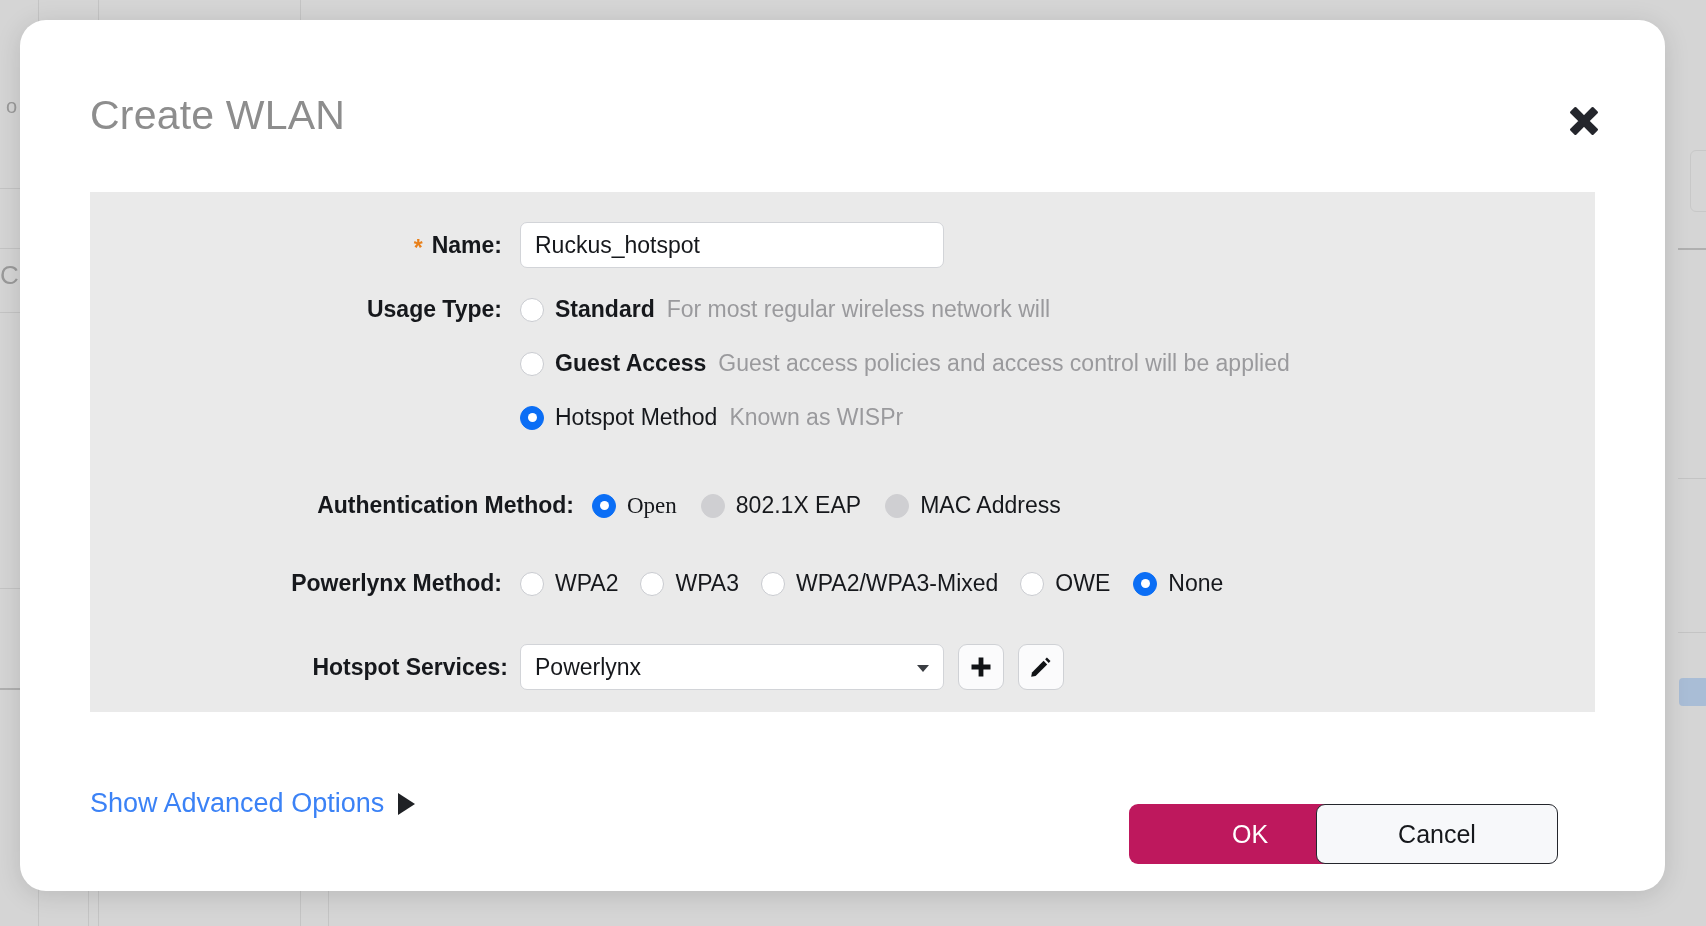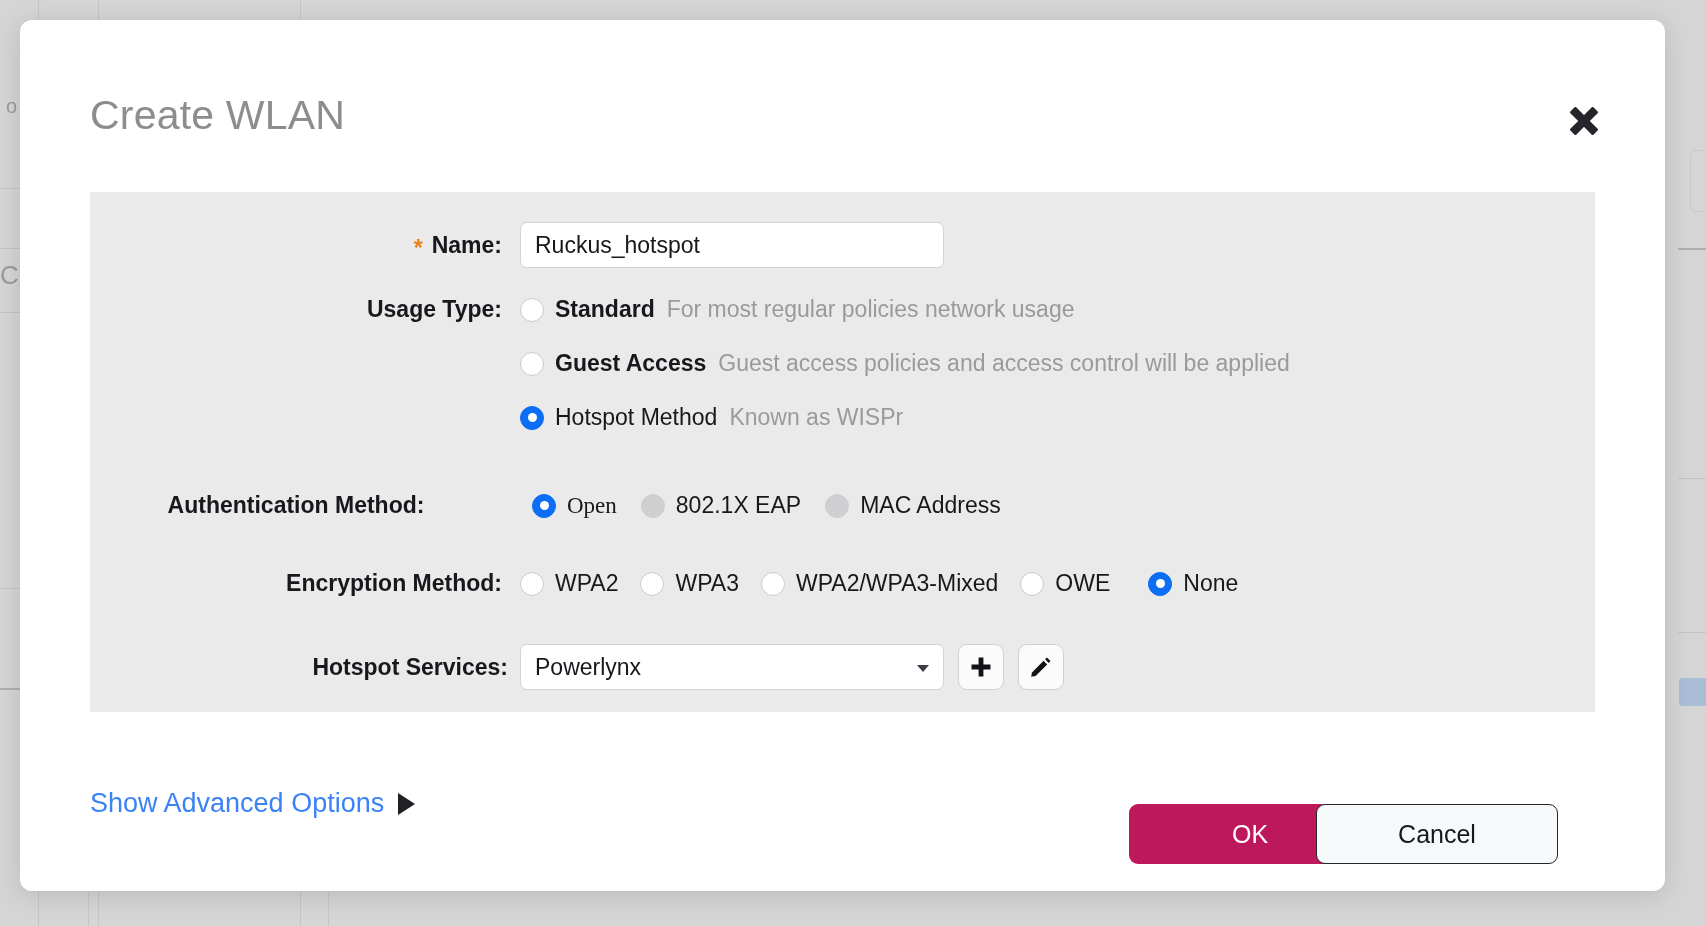--- a/index.html
+++ b/index.html
@@ -54,21 +54,21 @@
   }
 
   
   #modal {
     position: absolute;
     left: 20px;
     top: 20px;
     width: 1645px;
     height: 871px;
     background: #ffffff;
-    border-radius: 12px;
+    border-radius: 26px;
     box-shadow: 0 4px 26px rgba(0,0,0,.13);
     box-sizing: border-box;
   }
 
   #dialog-title {
     position: absolute;
     left: 70px;
     top: 72px;
     font-size: 41px;
     color: #8d8d8d;
@@ -335,72 +335,72 @@
       <input id="name-input" type="text" value="Ruckus_hotspot" style="">
     </div>
 
     <div class="form-row" style="top:104px; align-items:flex-start;">
       <div class="field-label" style="width:430px; padding-right:18px; line-height:26px;">Usage Type:</div>
       <div style="display:flex; flex-direction:column; gap:27px;">
 
         <div class="radio-opt">
           <span class="radio"></span>
           <span class="opt-label bold">Standard</span>
-          <span class="opt-desc">For most regular policies network usage</span>
+          <span class="opt-desc">For most regular wireless network will</span>
         </div>
 
         <div class="radio-opt">
           <span class="radio"></span>
           <span class="opt-label bold">Guest Access</span>
           <span class="opt-desc">Guest access policies and access control will be applied</span>
         </div>
 
         <div class="radio-opt">
           <span class="radio checked"></span>
           <span class="opt-label">Hotspot Method</span>
           <span class="opt-desc">Known as WISPr</span>
         </div>
 
       </div>
     </div>
 
     <div class="form-row" style="top:300px;">
-      <div class="field-label" style="width:442px; padding-right:30px;text-align:center;">Authentication Method:</div>
+      <div class="field-label" style="width:502px; padding-right:18px;">Authentication Method:</div>
       <div style="display:flex; align-items:center;">
         <div class="radio-opt" style="margin-right:24px;font-family:Liberation Serif, serif;">
           <span class="radio checked"></span>
           <span class="opt-label">Open</span>
         </div>
         <div class="radio-opt" style="margin-right:24px;">
           <span class="radio disabled"></span>
           <span class="opt-label">802.1X EAP</span>
         </div>
         <div class="radio-opt">
           <span class="radio disabled"></span>
           <span class="opt-label">MAC Address</span>
         </div>
       </div>
     </div>
 
     <div class="form-row" style="top:378px;">
-      <div class="field-label" style="width:430px; padding-right:18px;">Encryption Method:</div>
+      <div class="field-label" style="width:430px; padding-right:18px;">Powerlynx Method:</div>
       <div style="display:flex; align-items:center;">
         <div class="radio-opt" style="margin-right:22px;">
           <span class="radio"></span>
           <span class="opt-label">WPA2</span>
         </div>
         <div class="radio-opt" style="margin-right:22px;">
           <span class="radio"></span>
           <span class="opt-label">WPA3</span>
         </div>
         <div class="radio-opt" style="margin-right:22px;">
           <span class="radio"></span>
           <span class="opt-label">WPA2/WPA3-Mixed</span>
         </div>
-        <div class="radio-opt" style="margin-right:38px;">
+        <div class="radio-opt" style="margin-right:23px;">
           <span class="radio"></span>
           <span class="opt-label">OWE</span>
         </div>
         <div class="radio-opt">
           <span class="radio checked"></span>
           <span class="opt-label">None</span>
         </div>
       </div>
     </div>
 

